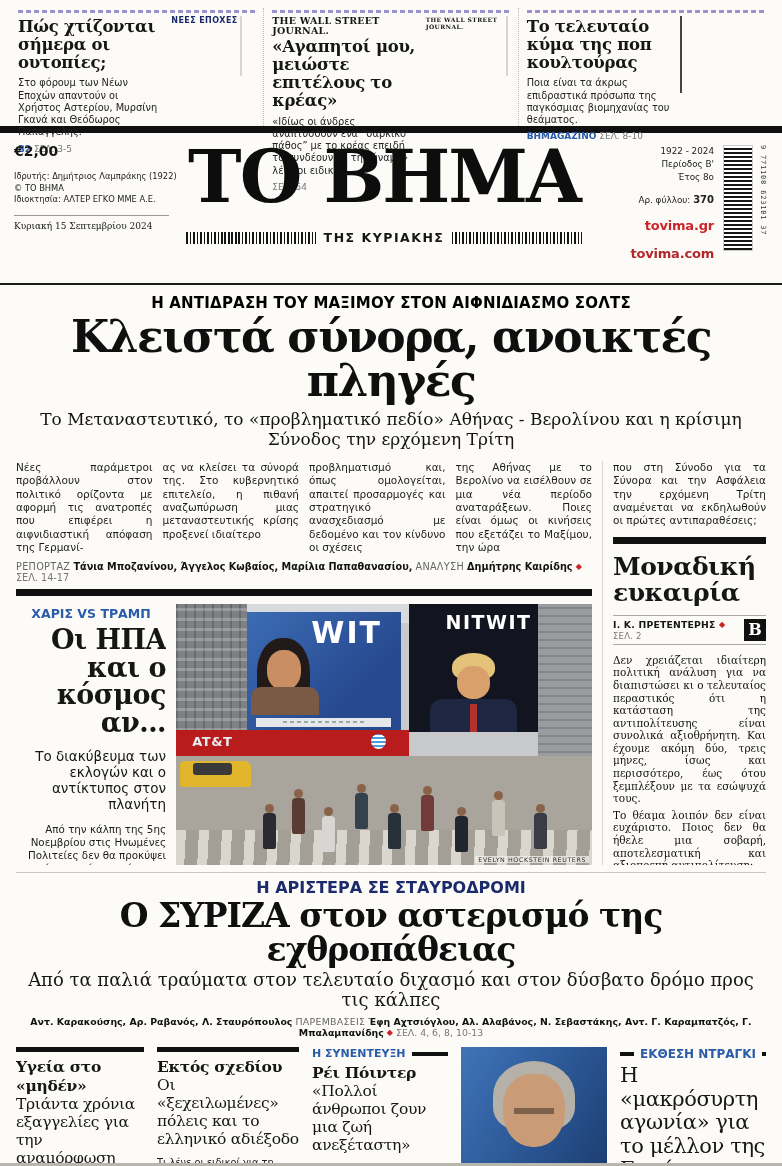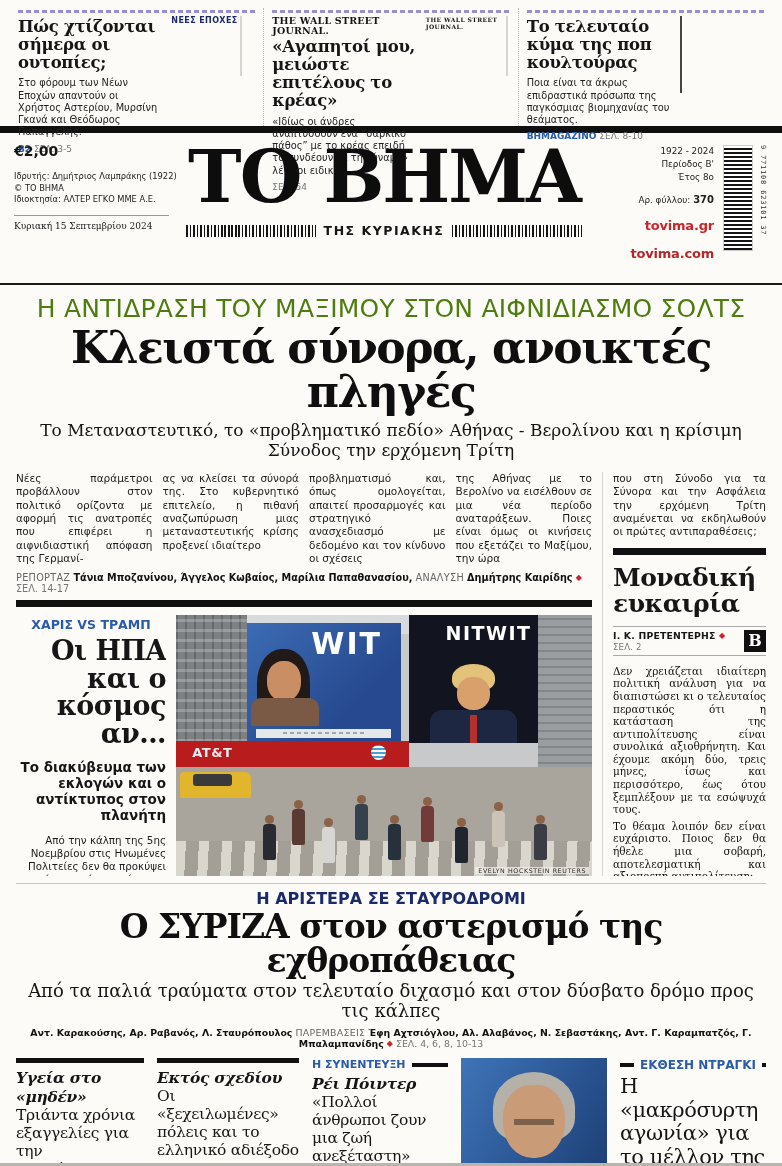--- a/index.html
+++ b/index.html
@@ -47,53 +47,53 @@
 
   
   .masthead{height:152px;display:flex;padding:10px 14px 12px;border-bottom:2px solid #1a1a1a;position:relative;}
   .mh-left{width:168px;flex:none;}
   .price{font-weight:700;font-size:14px;margin-bottom:12px;}
   .founder{font-size:8.3px;line-height:1.4;color:#222;}
   .mh-rule{border-top:1px solid #999;margin:9px 0 5px;width:92%;}
   .date{font-size:9px;font-weight:400;font-family:"DejaVu Serif",serif;}
   .mh-center{flex:1;text-align:center;min-width:0;}
   .paper-title{font:900 72px/0.95 "DejaVu Serif","Liberation Serif",serif;letter-spacing:-2px;color:#0d0d0d;}
-  .mh-subrow{display:flex;align-items:center;gap:8px;margin-top:12px;padding:0 4px;}
+  .mh-subrow{display:flex;align-items:center;gap:8px;margin-top:19px;padding:0 4px;}
   .hbars{flex:1;height:12px;background:repeating-linear-gradient(90deg,#151515 0 1.5px,transparent 1.5px 3.5px);}
   .mh-sub{font-weight:700;font-size:12.5px;letter-spacing:1.5px;white-space:nowrap;}
   .mh-right{width:128px;flex:none;text-align:right;font-size:8.8px;line-height:1.5;padding-top:2px;color:#222;}
   .issue{margin-top:7px;}
   .issue b{font-size:10px;}
   .site{color:#c9252b;font-weight:800;font-size:13px;margin-top:9px;letter-spacing:-.2px;}
   .site.alt{color:#b3282d;}
   .barcode-wrap{width:54px;flex:none;position:relative;}
   .barcode{position:absolute;right:15px;top:2px;width:30px;height:106px;
     background:repeating-linear-gradient(0deg,#151515 0 2px,#fff 2px 4px);border:1px solid #ccc;}
   .barcode-num{position:absolute;right:1px;top:2px;height:110px;writing-mode:vertical-rl;
     font:7px "DejaVu Sans Mono","Liberation Mono",monospace;color:#333;letter-spacing:.8px;}
 
   
   .lead-head{text-align:center;padding:9px 14px 4px;}
-  .lead-kicker{font-size:25px;font-weight:400;color:#4d7c0f;letter-spacing:.2px;}
+  .lead-kicker{font-size:15px;font-weight:700;color:#000000;letter-spacing:.2px;}
   .lead-headline{font:700 44px/1.0 "DejaVu Serif","Liberation Serif",serif;letter-spacing:-1.5px;margin:3px 0 7px;color:#0f0f0f;}
   .lead-deck{font:400 17px/1.15 "DejaVu Serif","Liberation Serif",serif;color:#141414;}
 
   .mid{display:flex;padding:8px 16px 0;height:412px;}
   .mid-left{flex:1;display:flex;flex-direction:column;min-width:0;padding-right:10px;}
   .mid-right{width:164px;flex:none;border-left:1px solid #d8d5cf;padding-left:10px;overflow:hidden;}
   .intro-cols{display:flex;gap:10px;}
   .intro-cols p{flex:1;font-size:10.5px;line-height:1.27;text-align:justify;color:#1c1c1c;}
   .lead-byline{font-size:9.7px;margin:7px 0 6px;color:#111;}
   .lbl{color:#666;letter-spacing:.3px;}
   .black-rule{height:7px;background:#101010;}
   .us-row{display:flex;gap:10px;flex:1;margin-top:8px;min-height:0;}
   .us-story{width:150px;flex:none;text-align:right;overflow:hidden;}
   .kicker-blue{font-size:12.5px;font-weight:800;color:#2a5caa;text-align:center;margin:2px 0 5px;}
   .us-story h2{font:700 27px/1.02 "DejaVu Serif","Liberation Serif",serif;letter-spacing:-.5px;margin:0 0 11px;}
-  .us-deck{font-size:13.5px;font-weight:700;line-height:1.2;margin:0 0 11px;}
+  .us-deck{font-size:13.5px;font-weight:400;line-height:1.2;margin:0 0 11px;}
   .us-body{font-size:10.3px;line-height:1.26;margin:0 0 10px;color:#1c1c1c;}
 
   
   .photo{flex:1;position:relative;background:#c7c9cb;overflow:hidden;}
   .photo div{position:absolute;}
   .ph-sky{top:0;left:0;right:0;height:7%;background:#d8dbdd;}
   .bld-left{left:0;top:0;width:17%;height:60%;background:#7e8184;
     background-image:repeating-linear-gradient(0deg,rgba(255,255,255,.22) 0 3px,transparent 3px 10px),
     repeating-linear-gradient(90deg,rgba(0,0,0,.18) 0 2px,transparent 2px 9px);}
   .bld-right{right:0;top:0;width:13%;height:60%;background:#9a9da0;
@@ -151,21 +151,21 @@
   .sy-headline{font:700 33px/1.02 "DejaVu Serif","Liberation Serif",serif;letter-spacing:-1px;margin:2px 0 4px;color:#0f0f0f;}
   .sy-deck{font:400 18px/1.1 "DejaVu Serif","Liberation Serif",serif;margin:0 0 6px;}
   .sy-byline{font-size:9.4px;margin-bottom:9px;color:#111;}
 
   
   .bottom-grid{display:grid;grid-template-columns:128px 142px 136px 146px 1fr;column-gap:13px;
     margin:0 16px;height:204px;overflow:hidden;}
   .story{border-top:5px solid #101010;padding-top:6px;overflow:hidden;}
   .story.nobar{border-top:none;padding-top:0;}
   .s-title{font:400 15.5px/1.16 "DejaVu Serif","Liberation Serif",serif;margin-bottom:8px;letter-spacing:-.3px;}
-  .s-title b{font-weight:700;font-style:italic;}
+  .s-title b{font-weight:700;}
   .s-body{font-size:9.8px;line-height:1.26;color:#222;margin-bottom:9px;}
   .int-kicker{display:flex;align-items:center;gap:6px;font-size:11px;font-weight:800;color:#2a5caa;margin-bottom:4px;}
   .int-kicker::after{content:"";flex:1;height:4px;background:#101010;}
   .draghi-photo{height:100%;position:relative;background:linear-gradient(120deg,#3f74b8 0%,#27508c 55%,#16335f 100%);overflow:hidden;}
   .draghi-photo div{position:absolute;}
   .d-hair{top:7%;left:22%;width:56%;height:34%;background:#b5b0a8;border-radius:50% 50% 34% 34%;}
   .d-face{top:13%;left:29%;width:42%;height:36%;background:#c99b76;border-radius:44% 44% 48% 48%;}
   .d-brow{top:30%;left:36%;width:28%;height:3%;background:rgba(60,50,40,.55);}
   .d-suit{bottom:0;left:2%;width:96%;height:36%;background:#23262c;border-radius:20px 20px 0 0;}
   .d-collar{bottom:27%;left:41%;width:18%;height:11%;background:#f2f2f0;

